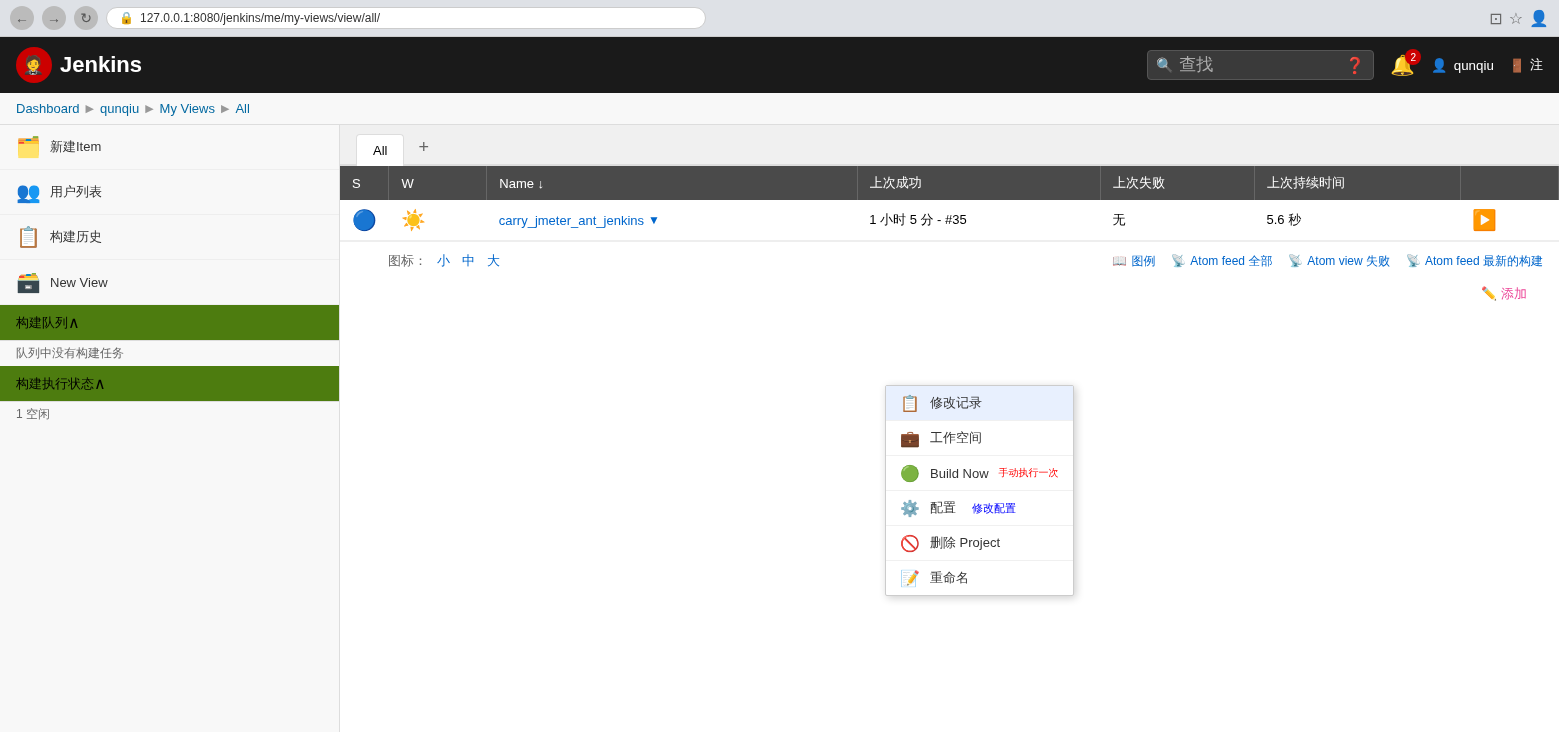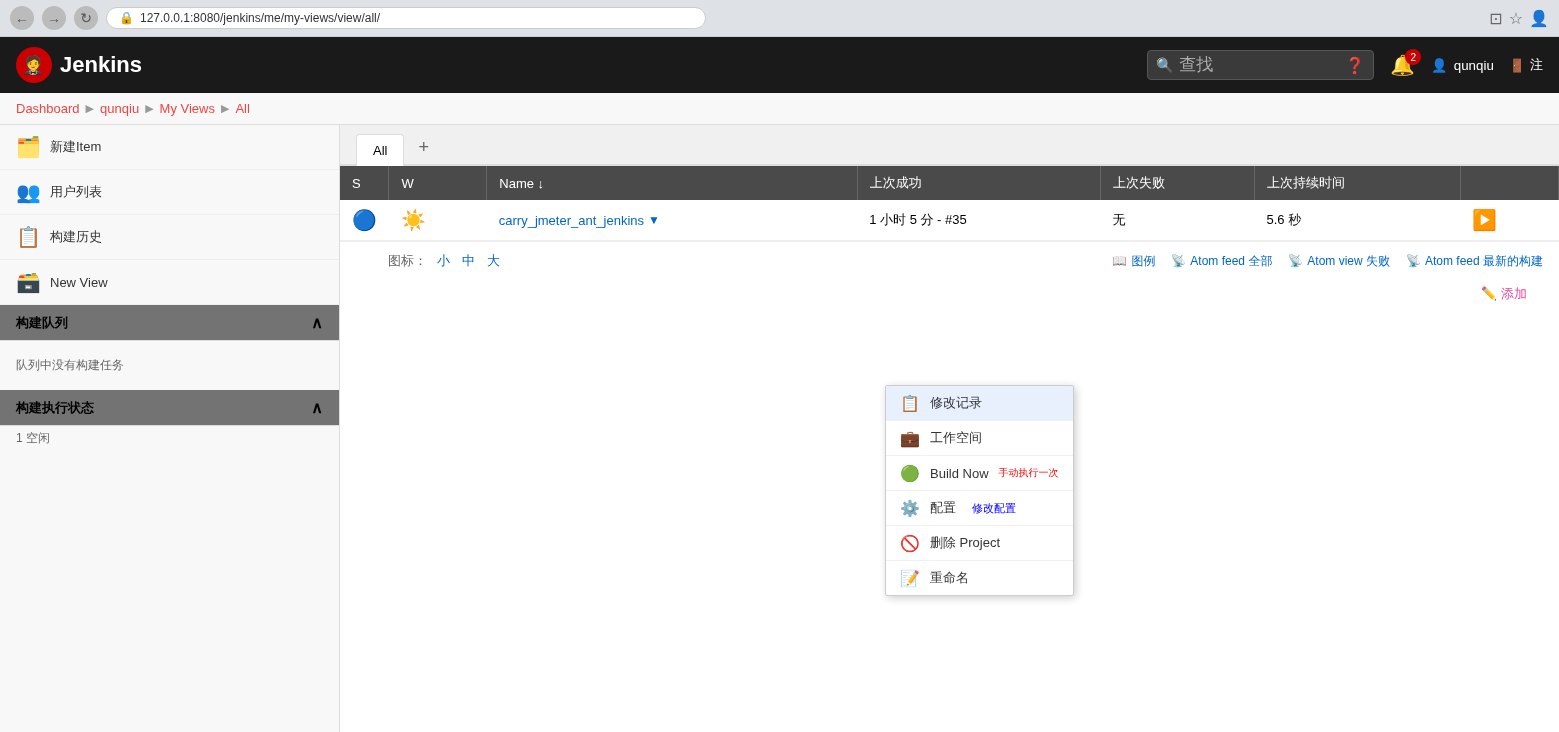--- a/index.html
+++ b/index.html
@@ -84,21 +84,21 @@
       background: none; border: none; cursor: pointer; color: white;
       font-size: 13px; display: flex; align-items: center; gap: 4px;
     }
 
     
     .breadcrumb {
       background: #f8f8f8; padding: 8px 16px;
       display: flex; align-items: center; gap: 6px;
       border-bottom: 1px solid #ddd; font-size: 13px;
     }
-    .breadcrumb a { color: #ef4444; text-decoration: none; }
+    .breadcrumb a { color: #0369a1; text-decoration: none; }
     .breadcrumb-sep { color: #999; font-size: 11px; }
 
     
     .main-layout {
       display: flex; height: calc(100vh - 56px - 34px - 34px);
     }
 
     
     .sidebar {
       width: 340px; background: #f8f8f8;
@@ -106,27 +106,27 @@
       overflow-y: auto;
     }
     .sidebar-item {
       display: flex; align-items: center; gap: 10px;
       padding: 10px 16px; cursor: pointer;
       border-bottom: 1px solid #eee;
       color: #333; text-decoration: none;
     }
     .sidebar-item-icon { font-size: 20px; width: 24px; text-align: center; }
     .sidebar-section {
-      background: #737373; padding: 8px 16px;
-      font-weight: bold; font-size: 13px;
-      display: flex; align-items: center; justify-content: space-between;
+      background: #4d7c0f; padding: 8px 16px;
+      font-weight: normal; font-size: 13px;
+      display: flex; align-items: center; 
       border-bottom: 1px solid #ddd;
     }
     .sidebar-section-toggle { cursor: pointer; font-size: 16px; }
-    .sidebar-empty { padding: 16px 16px; color: #666; font-size: 12px; }
+    .sidebar-empty { padding: 4px 16px; color: #666; font-size: 12px; }
     .sidebar-status-item {
       padding: 4px 16px; color: #666; font-size: 12px;
     }
 
     
     .main-content {
       flex: 1; overflow-y: auto; background: white;
     }
     .view-tabs {
       display: flex; align-items: center;

